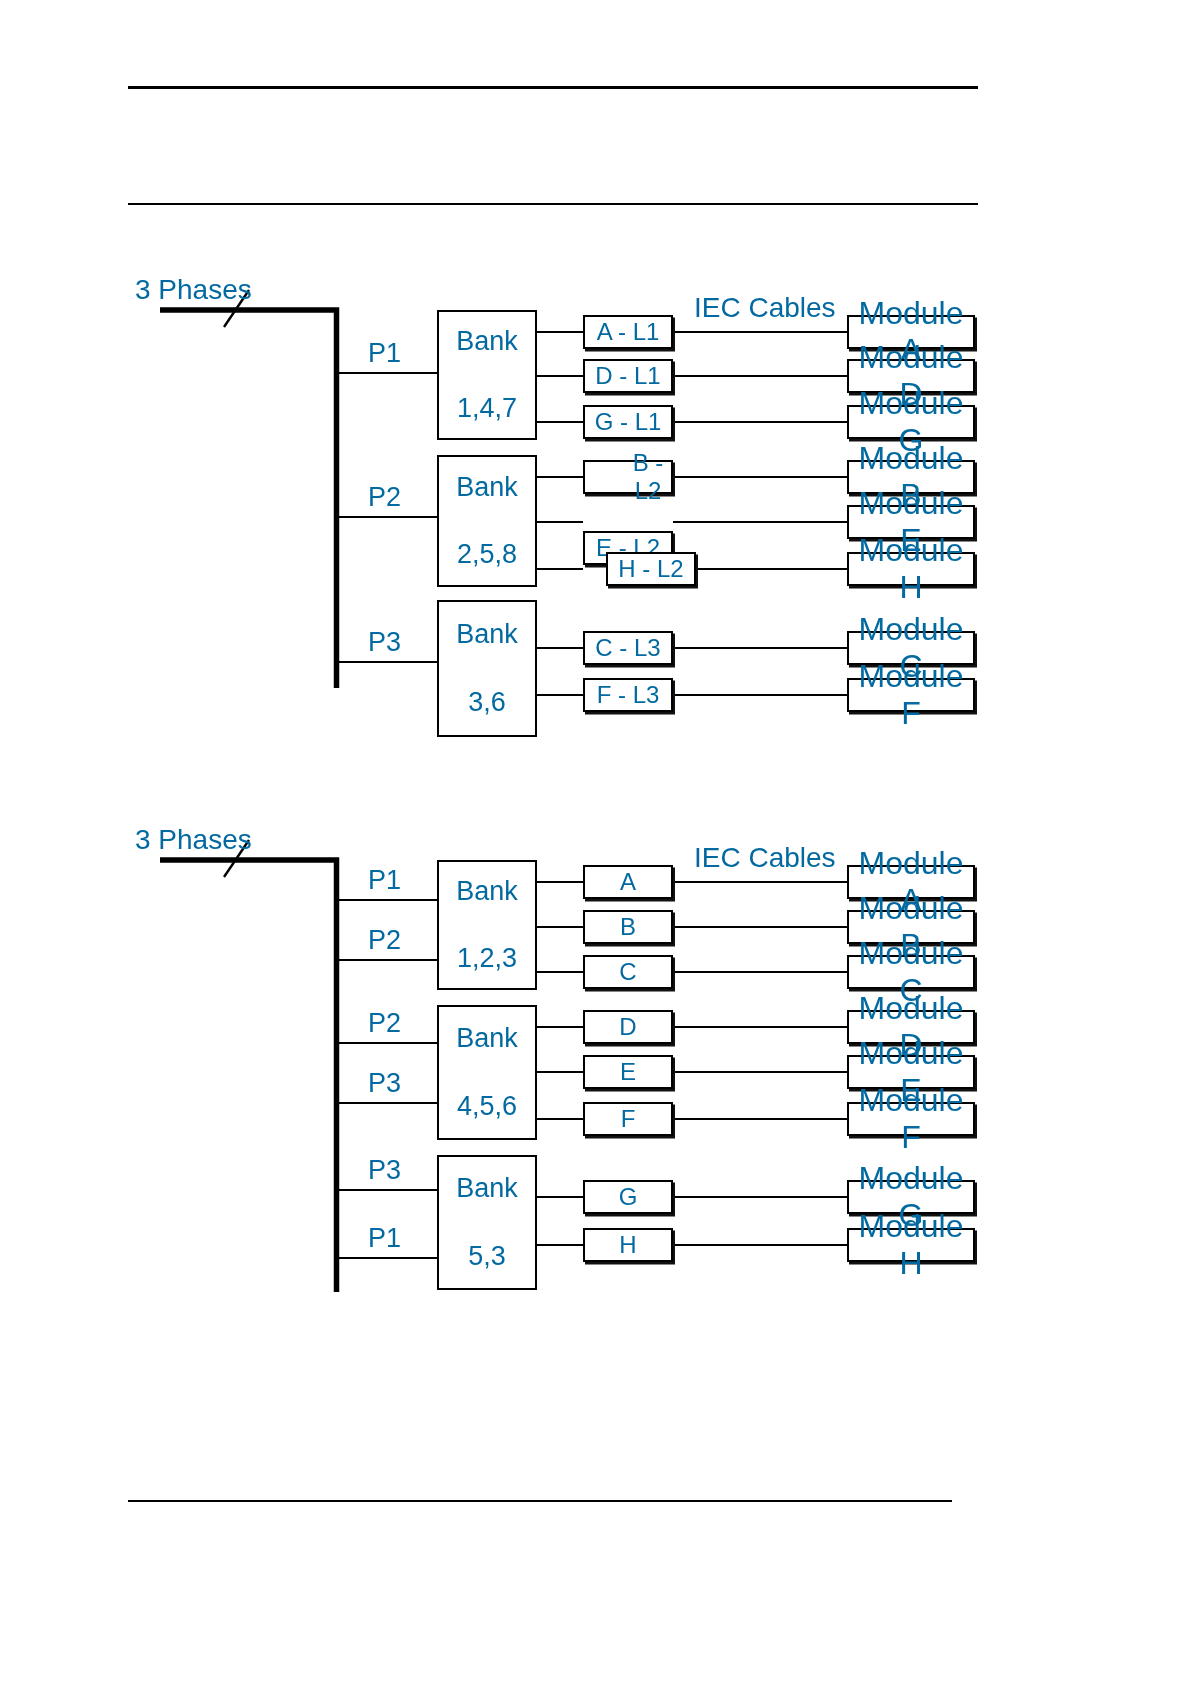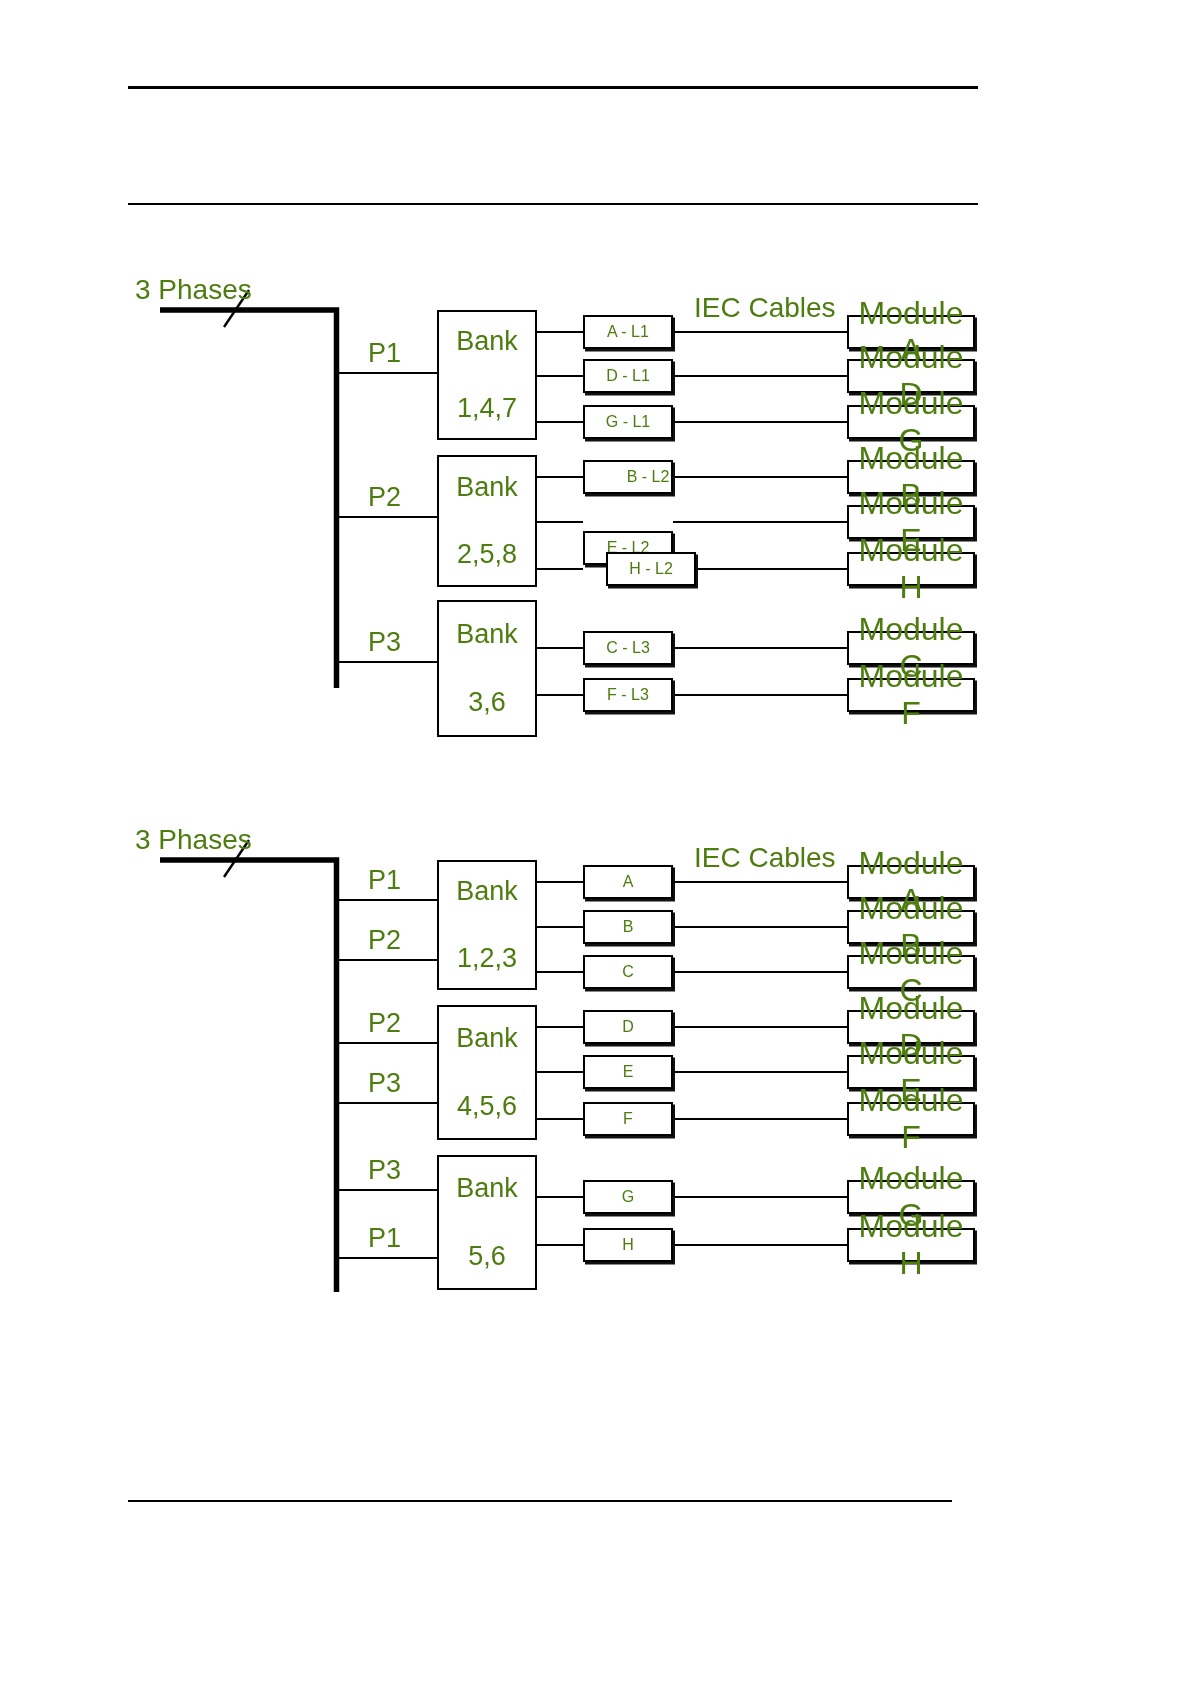--- a/index.html
+++ b/index.html
@@ -8,21 +8,21 @@
     background: #e8e8e8;
     font-family: "Liberation Sans", sans-serif;
   }
   .page {
     position: relative;
     width: 1191px;
     height: 1684px;
     background: #ffffff;
     margin: 0 auto;
     overflow: hidden;
-    color: #4d7c0f;
+    color: #0369a1;
   }
   .rule {
     position: absolute;
     background: #000;
   }
   .wires {
     position: absolute;
     left: 0;
     top: 0;
   }
@@ -54,21 +54,21 @@
     flex-direction: column;
     font-size: 27px;
     line-height: 1.3;
     border-width: 2.5px;
     gap: 32px;
   }
   .cable {
     left: 583px;
     width: 90px;
     height: 34px;
-    font-size: 16px;
+    font-size: 24px;
     box-shadow: 2px 2.5px 0 0 #111;
   }
   .module {
     left: 847px;
     width: 128px;
     height: 34px;
     font-size: 32px;
     box-shadow: 2px 2.5px 0 0 #111;
   }
 </style>
@@ -160,21 +160,21 @@
   <div class="box bank" style="top:860px; height:130px;">
     <span>Bank</span>
     <span>1,2,3</span>
   </div>
   <div class="box bank" style="top:1005px; height:135px;">
     <span>Bank</span>
     <span>4,5,6</span>
   </div>
   <div class="box bank" style="top:1155px; height:135px;">
     <span>Bank</span>
-    <span>5,6</span>
+    <span>5,3</span>
   </div>
 
   <div class="box cable" style="top:865px;">A</div>
   <div class="box cable" style="top:910px;">B</div>
   <div class="box cable" style="top:955px;">C</div>
   <div class="box cable" style="top:1010px;">D</div>
   <div class="box cable" style="top:1055px;">E</div>
   <div class="box cable" style="top:1102px;">F</div>
   <div class="box cable" style="top:1180px;">G</div>
   <div class="box cable" style="top:1228px;">H</div>

